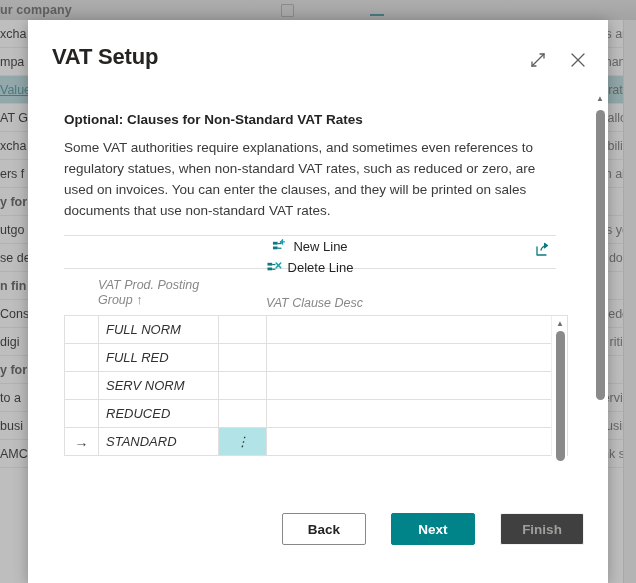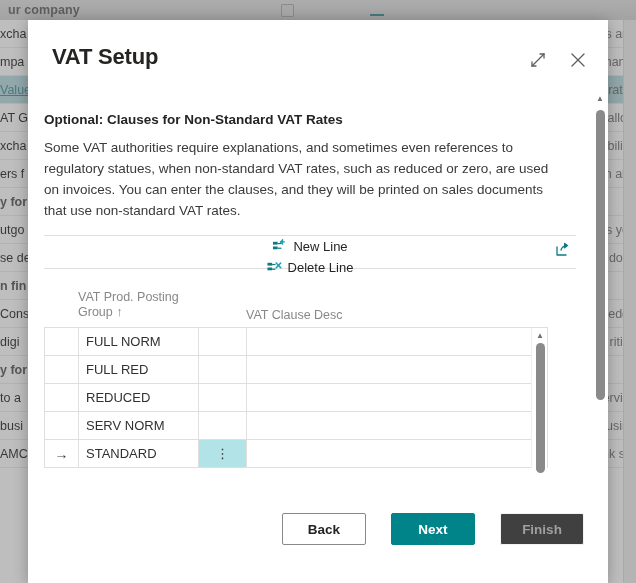--- a/index.html
+++ b/index.html
@@ -19,21 +19,21 @@
   .bg-layer {
     position: absolute; inset: 0;
     background: #f7f7f7;
     overflow: hidden;
   }
   .bg-topbar {
     position: absolute; left: 0; top: 0; width: 636px; height: 20px;
     background: linear-gradient(#d8d8d8, #c6c6c6);
   }
   .bg-topbar-title {
-    position: absolute; left: 8px; top: 3px;
+    position: absolute; left: 0; top: 3px;
     font-size: 12.5px; font-weight: bold; color: #4a4a4a;
     letter-spacing: .1px;
   }
   .bg-checkbox {
     position: absolute; left: 281px; top: 4px;
     width: 13px; height: 13px;
     border: 1px solid #9a9a9a; background: #cfcfcf; border-radius: 1px;
   }
   .bg-dash {
     position: absolute; left: 370px; top: 14px;
@@ -115,21 +115,21 @@
   .ms-arrow.up { top: 0; }
   .ms-arrow.down { bottom: 0; }
   .ms-thumb {
     position: absolute; left: 4px; top: 20px;
     width: 9px; height: 290px;
     background: #8a8a8a; border-radius: 5px;
   }
 
   .modal-body {
     position: absolute; left: 0; top: 70px; right: 16px; bottom: 76px;
-    padding: 0 16px;
+    padding: 0 36px;
     overflow: hidden;
   }
 
   .sec-heading {
     font-size: 13.5px; font-weight: bold; color: #252423;
     margin: 22px 0 10px 0;
   }
   .sec-text {
     font-size: 13.5px; color: #3b3a39; line-height: 21px;
     margin: 0 0 14px 0;
@@ -156,22 +156,23 @@
     white-space: nowrap;
   }
   .act-ico { width: 15px; height: 15px; display: block; }
   .act-right {
     position: absolute; right: 4px; top: 50%; transform: translateY(-50%);
     cursor: pointer;
   }
 
   
   .tbl-wrap {
-    margin-top: 18px;
-    position: relative;
+    margin-top: 6px;
+    position: relative;
+    font-style: italic;
   }
   .tbl-head {
     display: flex;
     height: 40px;
     font-size: 12.5px; color: #8a8886;
     padding-left: 0;
   }
   .th-sel { width: 34px; flex: none; }
   .th-grp { width: 120px; flex: none; line-height: 15px; padding-top: 3px; }
   .th-gap { width: 48px; flex: none; }
@@ -431,27 +432,27 @@
               <div class="td-desc"></div>
             </div>
             <div class="trow">
               <div class="td-sel"></div>
               <div class="td-grp">FULL RED</div>
               <div class="td-menu"></div>
               <div class="td-desc"></div>
             </div>
             <div class="trow">
               <div class="td-sel"></div>
-              <div class="td-grp">REDUCED</div>
+              <div class="td-grp">SERV NORM</div>
               <div class="td-menu"></div>
               <div class="td-desc"></div>
             </div>
             <div class="trow">
               <div class="td-sel"></div>
-              <div class="td-grp">SERV NORM</div>
+              <div class="td-grp">REDUCED</div>
               <div class="td-menu"></div>
               <div class="td-desc"></div>
             </div>
             <div class="trow">
               <div class="td-sel">→</div>
               <div class="td-grp">STANDARD</div>
               <div class="td-menu active">⋮</div>
               <div class="td-desc"></div>
             </div>
             <div class="tbl-scroll">

